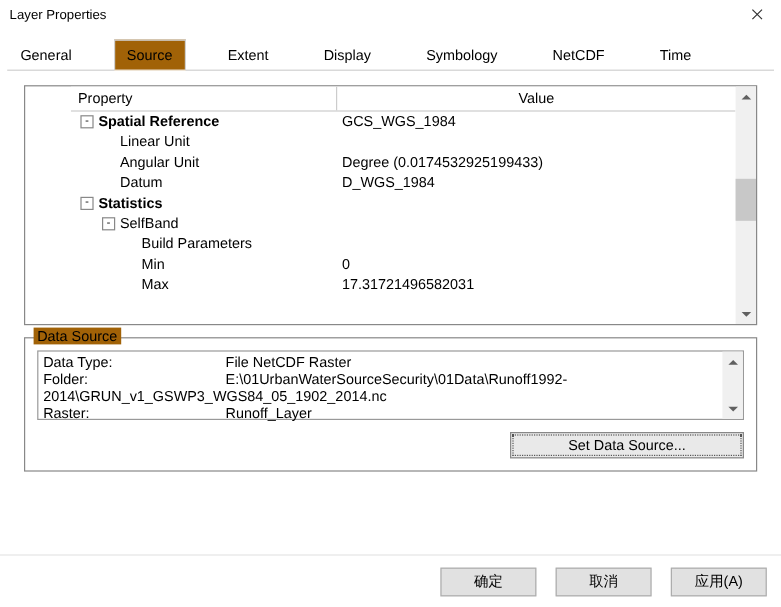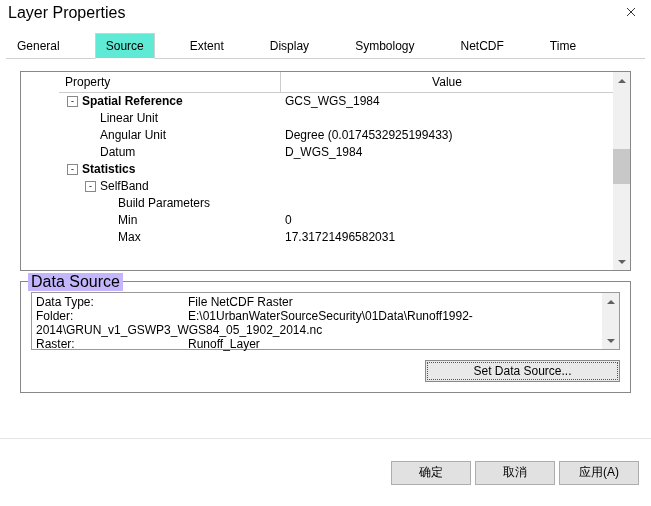--- a/index.html
+++ b/index.html
@@ -1,56 +1,56 @@
 <!DOCTYPE html>
 <html><head>
 <meta charset="utf-8">
 <style>
   * { box-sizing: border-box; font-family: "Microsoft YaHei", "Segoe UI", Tahoma, sans-serif; font-size: 12px; }
   body { margin: 0; background: #fff; width: 651px; height: 506px; overflow: hidden; }
   .dialog { width: 651px; height: 506px; display: flex; flex-direction: column; }
   .titlebar { height: 26px; display: flex; align-items: center; padding: 0 0 0 8px; }
-  .titlebar .title { flex: 1; font-size: 16px; }
+  .titlebar .title { flex: 1; font-size: 11px; }
   .titlebar .close { width: 40px; height: 26px; display: flex; align-items: center; justify-content: center; cursor: pointer; }
   .tabs-wrap { padding: 6px 6px 0 6px; }
   .tabs { display: flex; border-bottom: 1px solid #d0d0d0; position: relative; gap: 24px; }
   .tab { padding: 5px 10px; border: 1px solid transparent; border-bottom: none; margin-right: 0; position: relative; top: 1px; cursor: pointer; }
-  .tab.active { border-color: #d0d0d0; background: #5eead4; border-bottom: 1px solid #fff; }
+  .tab.active { border-color: #d0d0d0; background: #a16207; border-bottom: 1px solid #fff; }
   .content { padding: 12px 14px 0 14px; flex: 1; }
   .grid-wrap { border: 1px solid #888; position: relative; height: 200px; padding-left: 38px; }
   .grid-scroll { overflow: hidden; height: 100%; }
   .grid-header { display: flex; border-bottom: 1px solid #ccc; background: #fff; }
   .grid-header .col1 { width: 222px; padding: 3px 6px; border-right: 1px solid #ccc; }
   .grid-header .col2 { flex: 1; padding: 3px 6px; text-align: center; }
   .grid-body { }
   .row { display: flex; height: 17px; line-height: 17px; }
   .row .col1 { width: 222px; display: flex; align-items: center; }
   .row .col2 { flex: 1; padding-left: 4px; }
   .row .col1 .indent { display: inline-block; }
   .exp { width: 11px; height: 11px; border: 1px solid #888; display: inline-flex; align-items: center; justify-content: center; font-size: 9px; line-height: 9px; margin: 0 4px 0 2px; cursor: pointer; font-family: monospace; }
   .exp.spacer { border: none; visibility: hidden; }
   .bold { font-weight: bold; }
   .vsb { position: absolute; right: 0; top: 0; bottom: 0; width: 17px; background: #f0f0f0; display: flex; flex-direction: column; }
   .vsb .btn { height: 17px; display: flex; align-items: center; justify-content: center; cursor: pointer; }
   .vsb .track { flex: 1; position: relative; }
   .vsb .thumb { position: absolute; left: 0; right: 0; background: #c8c8c8; cursor: pointer; }
 
   .ds-group { margin-top: 10px; position: relative; }
-  .ds-label { position: absolute; top: -8px; left: 8px; background: #c4b5fd; padding: 0 3px; font-size: 16px; }
+  .ds-label { position: absolute; top: -8px; left: 8px; background: #a16207; padding: 0 3px; font-size: 12px; }
   .ds-box { border: 1px solid #888; padding: 10px 10px 10px 10px; }
   .ds-inner { border: 1px solid #999; height: 58px; position: relative; }
   .ds-text { padding: 2px 18px 2px 4px; line-height: 14px; }
   .ds-text .line { display: flex; }
   .ds-text .lbl { width: 152px; }
   .ds-inner .vsb2 { position: absolute; right: 0; top: 0; bottom: 0; width: 17px; background: #f0f0f0; display: flex; flex-direction: column; }
   .ds-inner .vsb2 .btn { height: 17px; display: flex; align-items: center; justify-content: center; }
   .ds-inner .vsb2 .track { flex: 1; }
   .set-btn { width: 195px; height: 22px; border: 1px solid #888; outline: 1px dotted #555; outline-offset: -3px; background: #e9e9e9; margin-top: 10px; margin-left: auto; display: block; cursor: pointer; }
 
-  .footer { height: 68px; display: flex; align-items: center; justify-content: flex-end; gap: 4px; padding: 0 12px; border-top: 1px solid #e4e4e4; margin-top: auto; }
+  .footer { height: 44px; display: flex; align-items: center; justify-content: flex-end; gap: 16px; padding: 0 12px; border-top: 1px solid #e4e4e4; margin-top: auto; }
   .footer button { width: 80px; height: 24px; border: 1px solid #adadad; background: #e1e1e1; cursor: pointer; }
   .arrow-up { width:0; height:0; border-left:4px solid transparent; border-right:4px solid transparent; border-bottom:4px solid #606060;}
   .arrow-dn { width:0; height:0; border-left:4px solid transparent; border-right:4px solid transparent; border-top:4px solid #606060;}
 </style>
 </head>
 <body>
 
 <div class="dialog">
   <div class="titlebar">
     <span class="title">Layer Properties</span>

